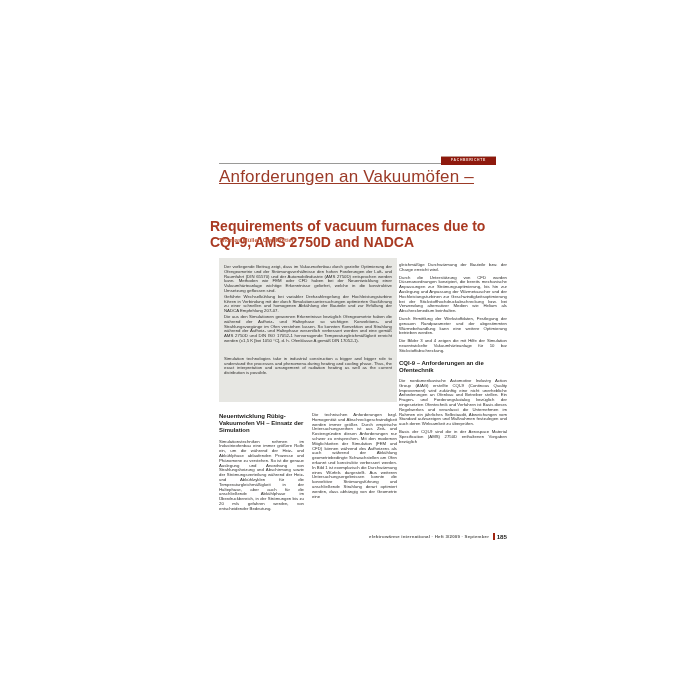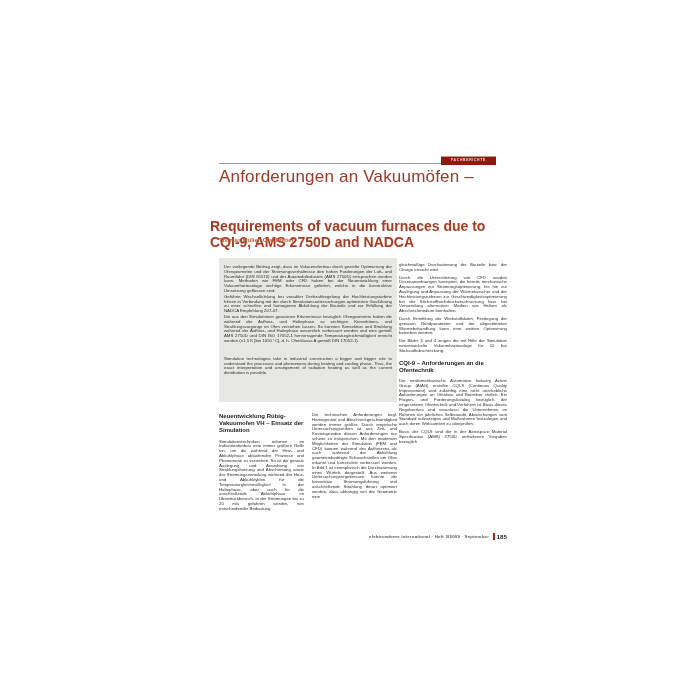--- a/index.html
+++ b/index.html
@@ -5,21 +5,21 @@
   * { margin:0; padding:0; box-sizing:border-box; }
   html,body { width:700px; height:700px; background:#ffffff; font-family:"Liberation Sans", sans-serif; }
   .page { position:absolute; left:0; top:0; width:700px; height:700px; background:#ffffff; overflow:hidden; }
 
   .header-rule { position:absolute; left:219px; top:163px; width:230px; height:1px; background:#9a9a98; }
   .badge { position:absolute; left:441px; top:156px; width:55px; height:9px; background:#8e190d;
            border-top:1.5px solid #c49a90; display:flex; align-items:center; justify-content:center; }
   .badge span { font-size:3.4px; font-weight:bold; color:#f3ded7; letter-spacing:0.7px; line-height:1; }
 
   .title { position:absolute; left:219px; top:167px; width:290px; color:#9b3a27;
-           font-size:17px; line-height:20px; font-weight:normal; letter-spacing:0.2px; }
+           font-size:17px; line-height:20px; font-weight:normal; letter-spacing:0.2px;text-decoration:underline; }
   .subtitle { position:absolute; left:210px; top:218px; width:290px; color:#a93a22;
               font-size:14px; font-weight:bold; }
   .authors { position:absolute; left:219px; top:237px; width:290px; color:#c05b3c;
              font-size:5.8px; font-weight:bold; }
 
   .abstract-box { position:absolute; left:219px; top:258px; width:178px; min-height:144px;
                   background:#e7e7e3; padding:7px 5px 6px 5px; }
   .abstract-box p { font-size:4.3px; line-height:4.8px; color:#2e2d2b; text-align:justify;
                     hyphens:auto; -webkit-hyphens:auto; }
   .abstract-box p + p { margin-top:1px; }

